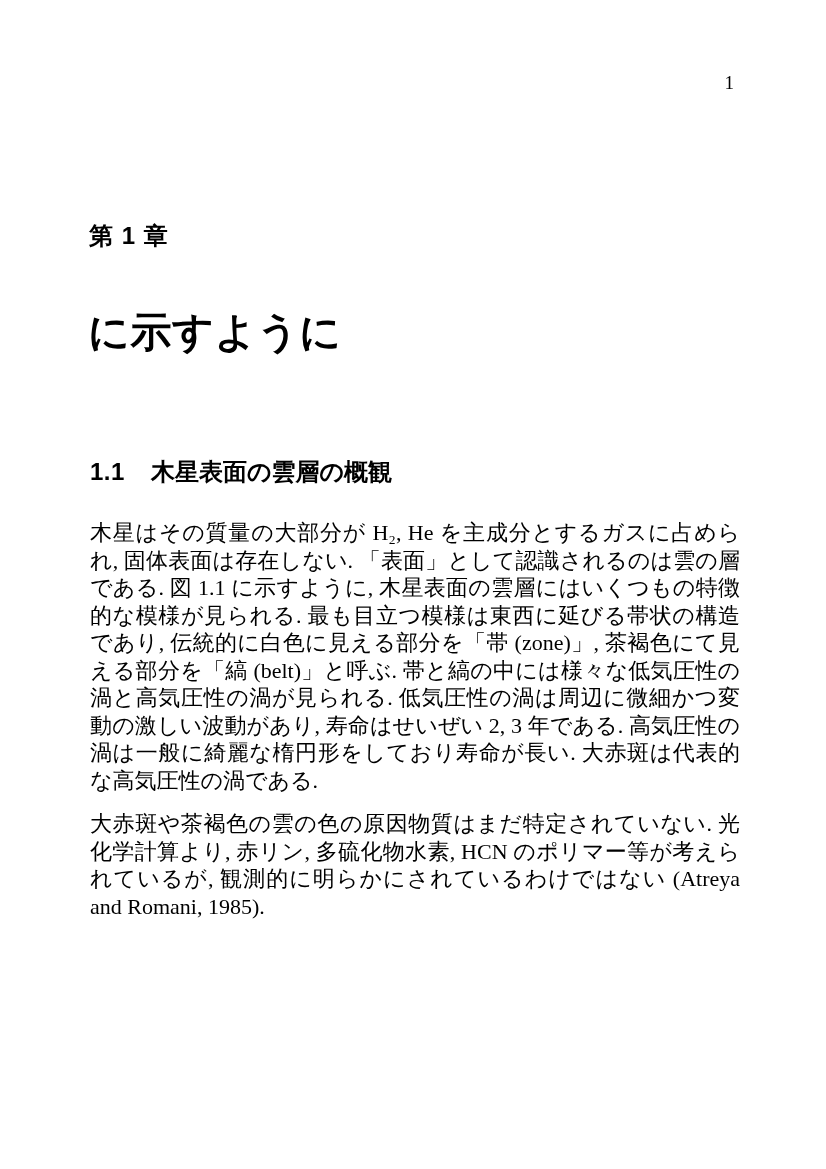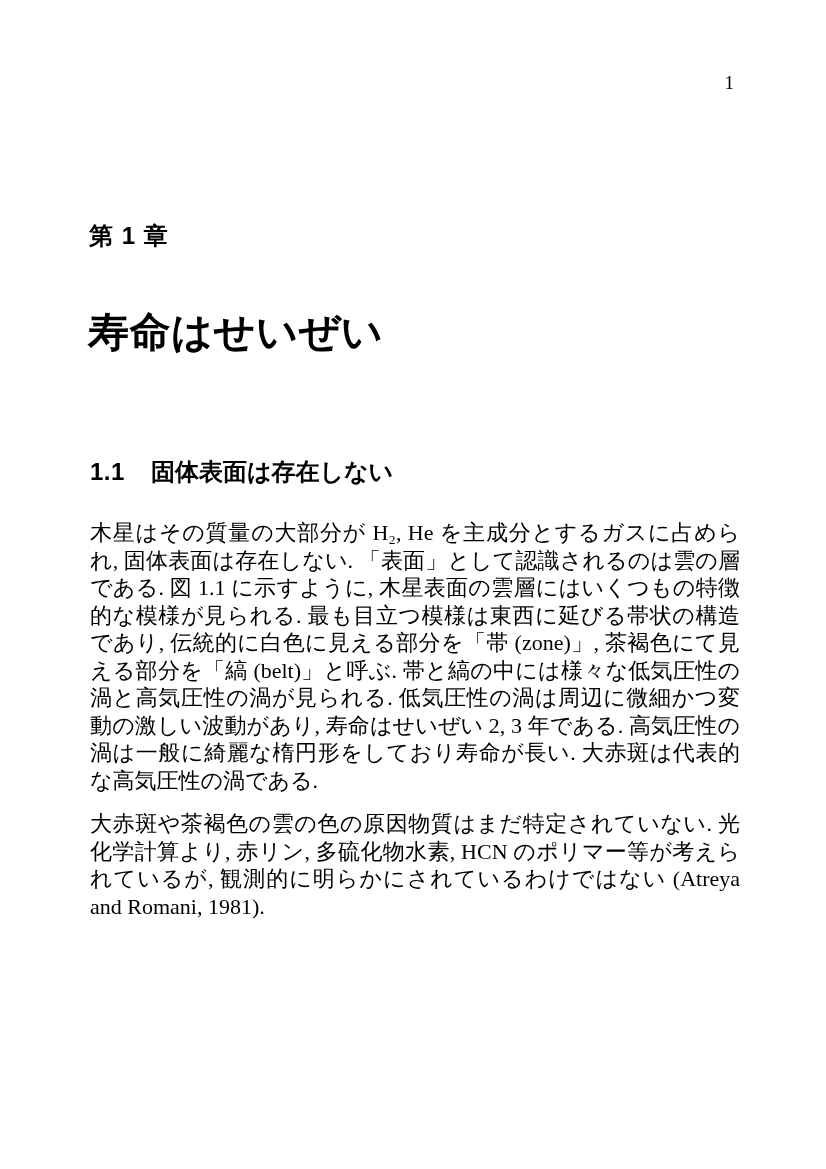--- a/index.html
+++ b/index.html
@@ -84,24 +84,24 @@
 <body>
 
 <div class="page">
 
   <div class="pagenum-row">
     <span>1</span>
   </div>
 
   <h1 class="chapter-label">第 1 章</h1>
 
-  <h1 class="chapter-title">寿命はせいぜい</h1>
+  <h1 class="chapter-title">に示すように</h1>
 
   <h2 class="section-heading">
-    <span class="sec-num">1.1</span><span class="sec-title">固体表面は存在しない</span>
+    <span class="sec-num">1.1</span><span class="sec-title">木星表面の雲層の概観</span>
   </h2>
 
   <div class="body-text">
     <p>木星はその質量の大部分が H₂, He を主成分とするガスに占められ, 固体表面は存在しない. 「表面」として認識されるのは雲の層である. 図 1.1 に示すように, 木星表面の雲層にはいくつもの特徴的な模様が見られる. 最も目立つ模様は東西に延びる帯状の構造であり, 伝統的に白色に見える部分を「帯 (zone)」, 茶褐色にて見える部分を「縞 (belt)」と呼ぶ. 帯と縞の中には様々な低気圧性の渦と高気圧性の渦が見られる. 低気圧性の渦は周辺に微細かつ変動の激しい波動があり, 寿命はせいぜい 2, 3 年である. 高気圧性の渦は一般に綺麗な楕円形をしており寿命が長い. 大赤斑は代表的な高気圧性の渦である.</p>
-    <p>大赤斑や茶褐色の雲の色の原因物質はまだ特定されていない. 光化学計算より, 赤リン, 多硫化物水素, HCN のポリマー等が考えられているが, 観測的に明らかにされているわけではない (Atreya and Romani, 1981).</p>
+    <p>大赤斑や茶褐色の雲の色の原因物質はまだ特定されていない. 光化学計算より, 赤リン, 多硫化物水素, HCN のポリマー等が考えられているが, 観測的に明らかにされているわけではない (Atreya and Romani, 1985).</p>
   </div>
 
 </div>
 
 </body></html>

